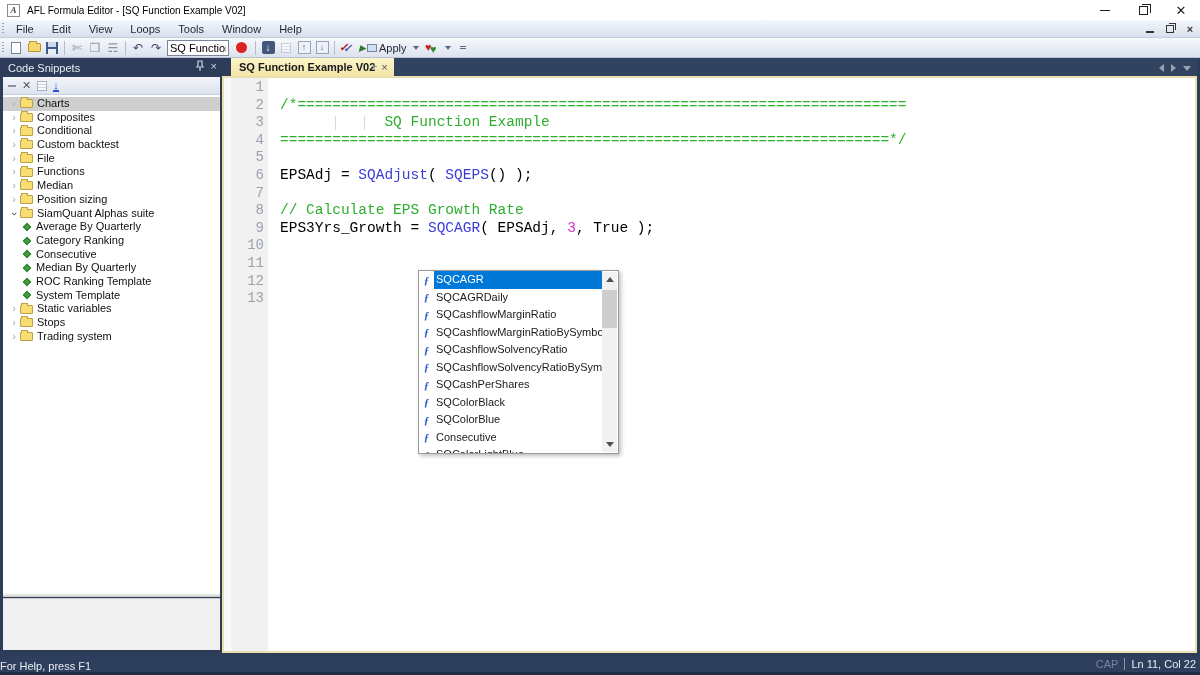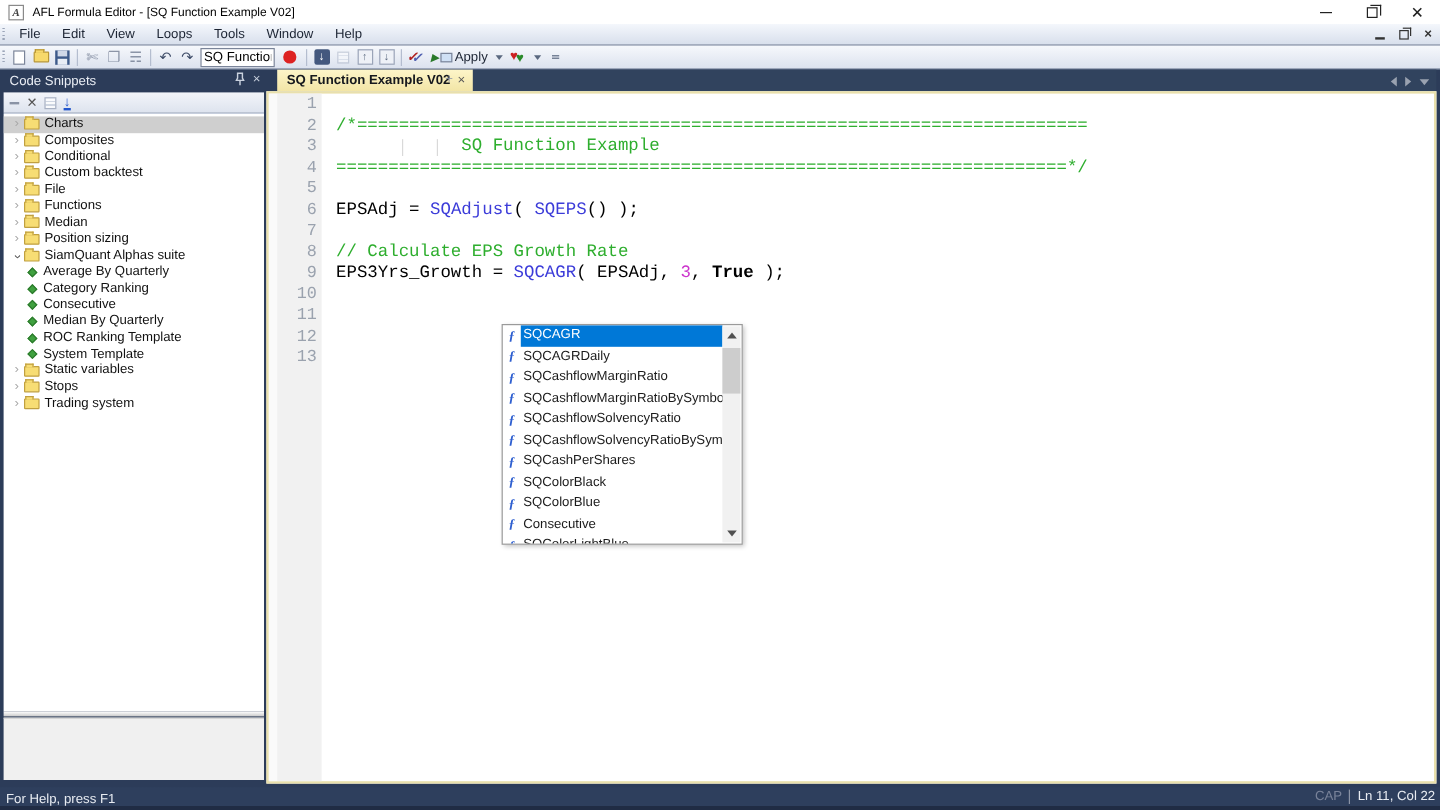--- a/index.html
+++ b/index.html
@@ -89,39 +89,39 @@
   .tri-left { width:0; height:0; border-top:4px solid transparent; border-bottom:4px solid transparent; border-right:5px solid #9aa2b0; }
   .tri-right { width:0; height:0; border-top:4px solid transparent; border-bottom:4px solid transparent; border-left:5px solid #9aa2b0; }
   .tri-down { width:0; height:0; border-left:4px solid transparent; border-right:4px solid transparent; border-top:5px solid #9aa2b0; }
 
   .document { position:absolute; left:0; right:0; top:18px; bottom:3px; background:#ffffff; border:2px solid #e9e0ac; }
   .margin-strip { position:absolute; left:0; top:0; bottom:0; width:7px; background:#fafafa; }
   .gutter { position:absolute; left:7px; top:0; bottom:0; width:37px; background:#f1f1f1; }
   .line-numbers { position:absolute; left:7px; top:1px; width:33px; text-align:right; font:14px/17.6px "Liberation Mono",monospace; color:#9aa2ae; }
   .code-lines { position:absolute; left:44px; top:1px; right:0; font:14.5px/17.6px "Liberation Mono",monospace; }
   .code-line { height:17.6px; white-space:pre; padding-left:12px; position:relative; }
-  .seg-p { color:#000; } .seg-c { color:#2eae2e; } .seg-f { color:#3c3cd9; } .seg-n { color:#cc33cc; } .seg-b { color:#000; font-weight:bold; }
+  .seg-p { color:#000; } .seg-c { color:#2eae2e; } .seg-f { color:#3c3cd9; } .seg-n { color:#cc33cc; } .seg-b { color:#000; font-weight:normal; }
   .iguide { position:absolute; top:2px; width:1px; height:14px; background:#d9d9d9; }
 
   
   .autocomplete { position:absolute; left:194px; top:192px; width:201px; height:184px; background:#fff; border:1px solid #9a9a9a; box-shadow:2px 2px 4px rgba(0,0,0,.25); overflow:hidden; }
   .ac-item { height:17.5px; display:flex; align-items:center; }
   .ac-fn { flex:none; width:15px; text-align:center; font:italic bold 11px "Liberation Serif",serif; color:#2e5fd0; }
   .ac-label { flex:1; height:100%; line-height:17.5px; padding-left:2px; color:#1a1a1a; white-space:nowrap; margin-right:16px; }
   .ac-item.selected .ac-label { background:#0078d7; color:#fff; }
   .ac-scroll { position:absolute; right:1px; top:1px; bottom:1px; width:15px; background:#f1f1f1; }
   .ac-up,.ac-down { position:absolute; left:0; width:15px; height:15px; display:flex; align-items:center; justify-content:center; }
   .ac-up { top:0; } .ac-down { bottom:0; }
   .ac-up i { width:0;height:0;border-left:4px solid transparent;border-right:4px solid transparent;border-bottom:5px solid #505050; }
   .ac-down i { width:0;height:0;border-left:4px solid transparent;border-right:4px solid transparent;border-top:5px solid #505050; }
   .ac-thumb { position:absolute; left:0; top:18px; width:15px; height:38px; background:#cdcdcd; }
 
   
   .statusbar { position:absolute; left:0; bottom:0; width:1200px; height:19px; background:linear-gradient(#2e3f5d 0 16px,#202c44 16px); color:#e8ecf2; display:flex; align-items:center; }
-  .status-help { padding-left:5px; }
+  .status-help { }
   .status-right { position:absolute; right:4px; top:0; height:16px; display:flex; align-items:center; }
   .status-cap { color:#79839a; margin-right:6px; }
   .status-vsep { width:1px; height:12px; background:#8a93a5; margin-right:6px; }
 </style>
 </head>
 <body>
 
 <div class="titlebar">
   <span class="app-icon">A</span>
   <span class="title-text">AFL Formula Editor - [SQ Function Example V02]</span>

